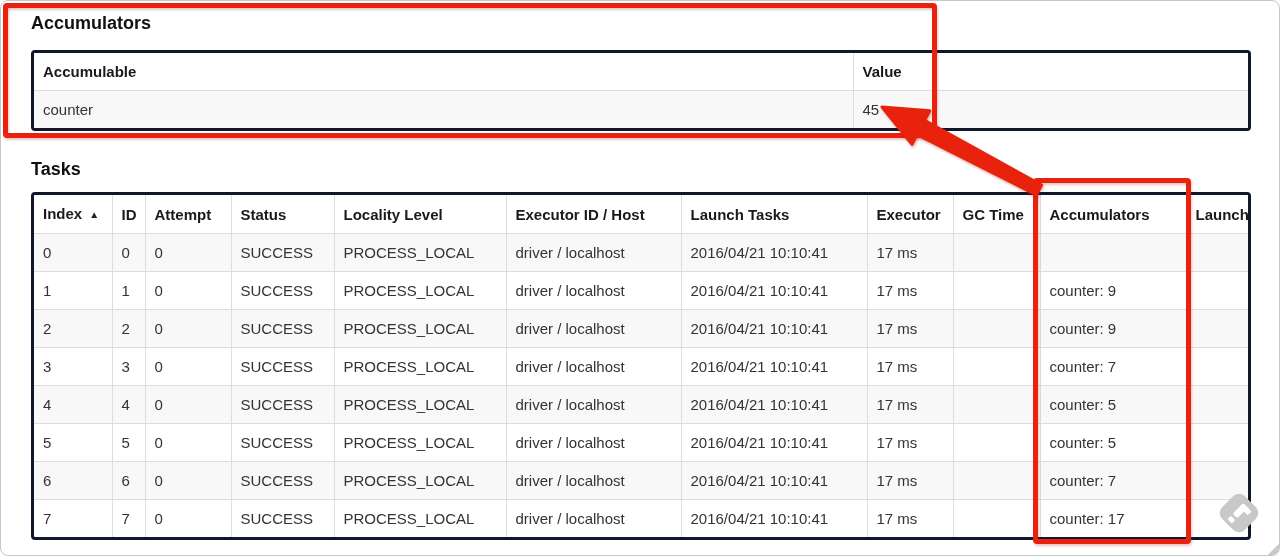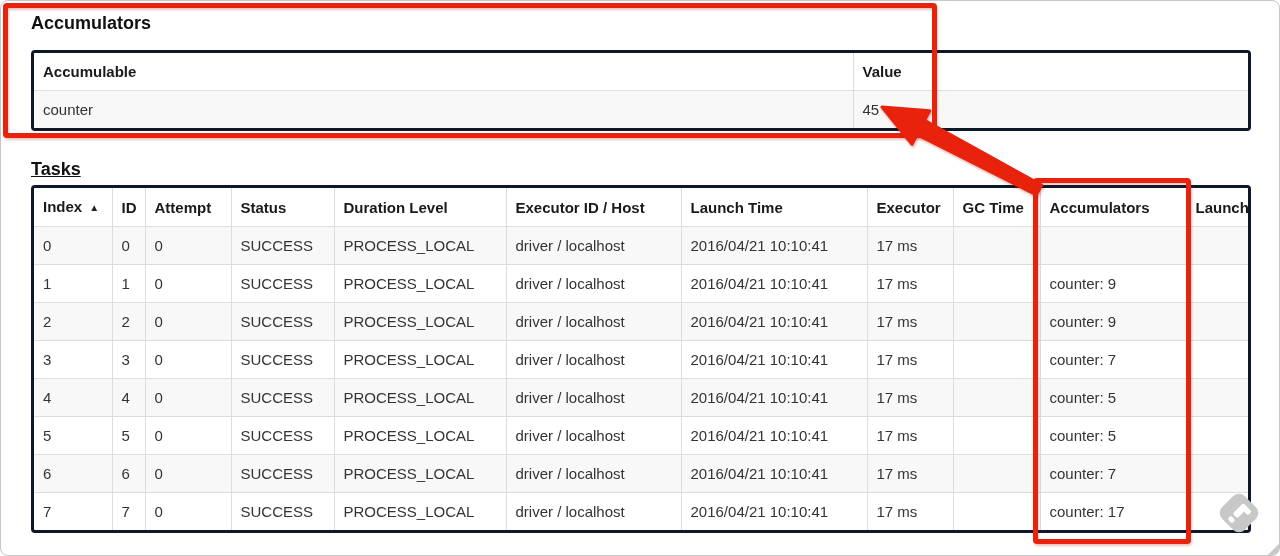--- a/index.html
+++ b/index.html
@@ -18,21 +18,21 @@
 
   .content { padding: 10px 30px 0 30px; }
 
   h1.section-title {
     font-size: 18px;
     line-height: 24px;
     font-weight: bold;
     color: #111;
     margin: 0 0 15px 0;
   }
-  h1.section-title.tasks { margin-top: 26px; margin-bottom: 4px; text-decoration: underline; }
+  h1.section-title.tasks { margin-top: 26px; margin-bottom: 11px; }
 
   .table-wrap {
     border: 3px solid #0f172a;
     border-radius: 4px;
     overflow: hidden;
     width: 1220px;
     box-sizing: border-box;
     background: #fff;
   }
   table {
@@ -135,23 +135,23 @@
             <col style="width:68px">
         </colgroup>
         <thead>
           <tr>
             <th>
               <span>Index</span><span class="sort-icon">▲</span>
             </th>
             <th>ID</th>
             <th>Attempt</th>
             <th>Status</th>
-            <th>Duration Level</th>
+            <th>Locality Level</th>
             <th>Executor ID / Host</th>
-            <th>Launch Time</th>
+            <th>Launch Tasks</th>
             <th>Executor</th>
             <th>GC Time</th>
             <th>Accumulators</th>
             <th>Launch</th>
           </tr>
         </thead>
         <tbody>
             <tr>
               <td>0</td>
               <td>0</td>

